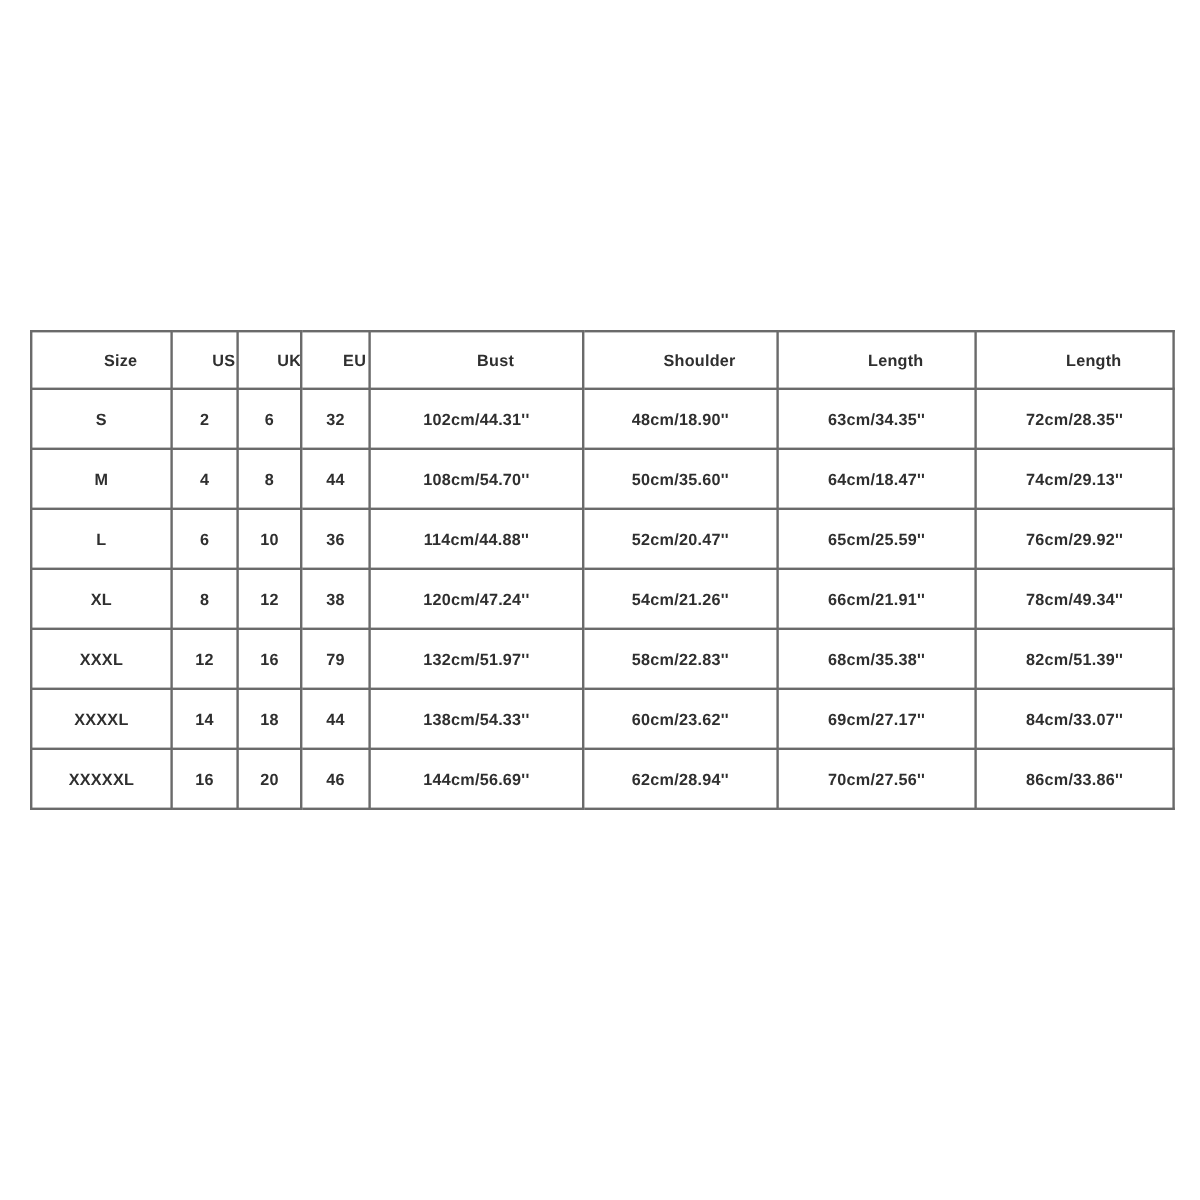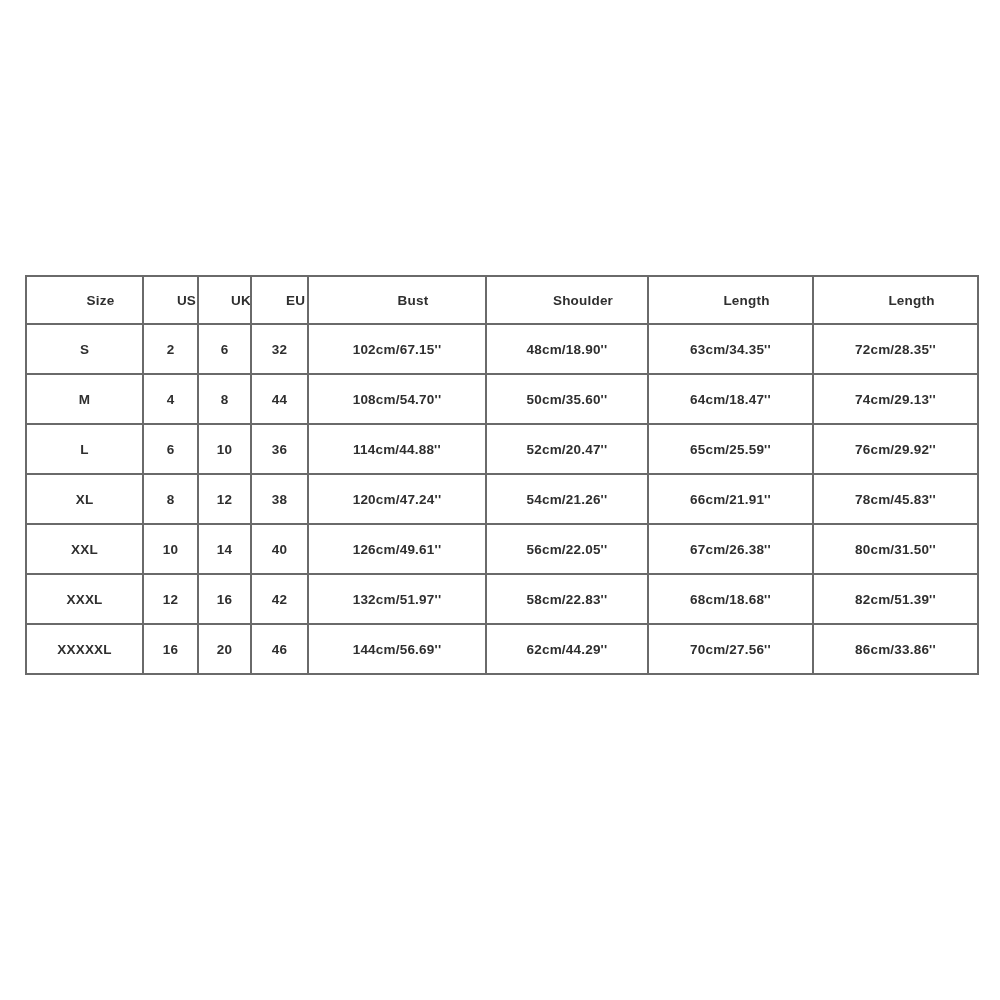--- a/index.html
+++ b/index.html
@@ -67,21 +67,21 @@
         <th>Length</th>
         <th>Length</th>
       </tr>
     </thead>
     <tbody>
       <tr>
         <td>S</td>
         <td>2</td>
         <td>6</td>
         <td>32</td>
-        <td>102cm/67.15''</td>
+        <td>102cm/44.31''</td>
         <td>48cm/18.90''</td>
         <td>63cm/34.35''</td>
         <td>72cm/28.35''</td>
       </tr>
       <tr>
         <td>M</td>
         <td>4</td>
         <td>8</td>
         <td>44</td>
         <td>108cm/54.70''</td>
@@ -100,47 +100,47 @@
         <td>76cm/29.92''</td>
       </tr>
       <tr>
         <td>XL</td>
         <td>8</td>
         <td>12</td>
         <td>38</td>
         <td>120cm/47.24''</td>
         <td>54cm/21.26''</td>
         <td>66cm/21.91''</td>
-        <td>78cm/45.83''</td>
-      </tr>
-      <tr>
-        <td>XXL</td>
-        <td>10</td>
-        <td>14</td>
-        <td>40</td>
-        <td>126cm/49.61''</td>
-        <td>56cm/22.05''</td>
-        <td>67cm/26.38''</td>
-        <td>80cm/31.50''</td>
+        <td>78cm/49.34''</td>
       </tr>
       <tr>
         <td>XXXL</td>
         <td>12</td>
         <td>16</td>
-        <td>42</td>
+        <td>79</td>
         <td>132cm/51.97''</td>
         <td>58cm/22.83''</td>
-        <td>68cm/18.68''</td>
+        <td>68cm/35.38''</td>
         <td>82cm/51.39''</td>
+      </tr>
+      <tr>
+        <td>XXXXL</td>
+        <td>14</td>
+        <td>18</td>
+        <td>44</td>
+        <td>138cm/54.33''</td>
+        <td>60cm/23.62''</td>
+        <td>69cm/27.17''</td>
+        <td>84cm/33.07''</td>
       </tr>
       <tr>
         <td>XXXXXL</td>
         <td>16</td>
         <td>20</td>
         <td>46</td>
         <td>144cm/56.69''</td>
-        <td>62cm/44.29''</td>
+        <td>62cm/28.94''</td>
         <td>70cm/27.56''</td>
         <td>86cm/33.86''</td>
       </tr>
     </tbody>
   </table>
 </div>
 
 </body></html>

